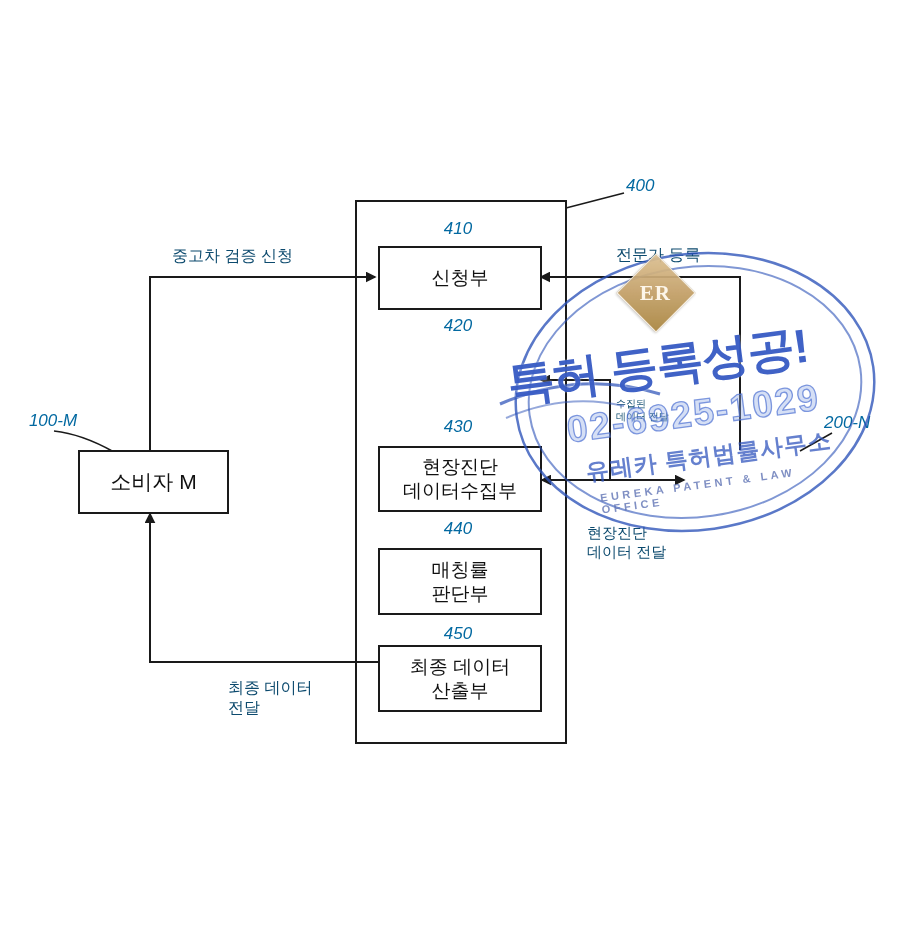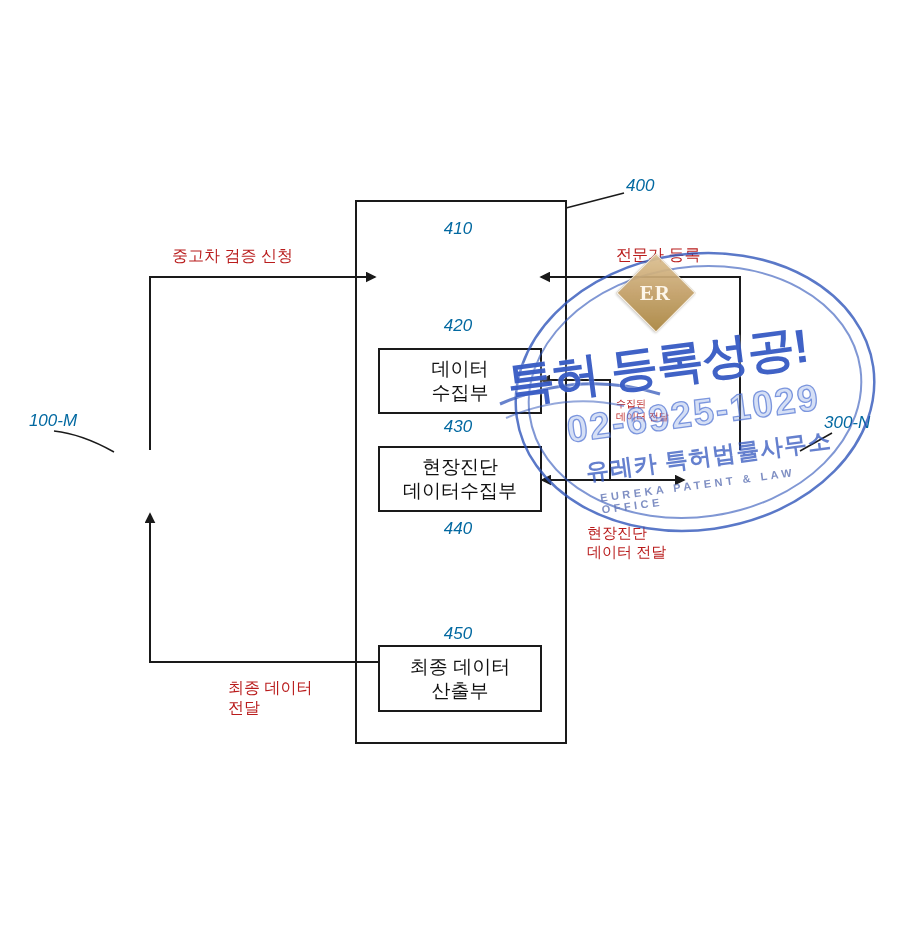--- a/index.html
+++ b/index.html
@@ -28,21 +28,21 @@
   .expert{left:688px;top:450px;width:127px;height:60px;font-size:21px;}
   .ref{
     position:absolute;z-index:3;font-size:17px;color:#0369a1;text-align:center;font-style:italic;
   }
   .ref-mod{left:378px;width:160px;}
   .r410{top:211px;margin-top:8px;} .r420{top:316px;} .r430{top:417px;} .r440{top:519px;} .r450{top:624px;}
   .r400{left:626px;top:176px;width:60px;text-align:left;}
   .r100m{left:18px;top:411px;width:70px;text-align:center;}
   .r300n{left:824px;top:413px;width:70px;text-align:left;}
   .flow-label{
-    position:absolute;z-index:3;font-size:16px;color:#b91c1c;
+    position:absolute;z-index:3;font-size:16px;color:#0c4a6e;
     white-space:pre-line;line-height:1.25;
   }
   .fl-request{left:172px;top:246px;}
   .fl-register{left:616px;top:245px;}
   .fl-collected{left:616px;top:398px;font-size:10px;}
   .fl-field{left:587px;top:524px;font-size:15px;}
   .fl-final{left:228px;top:678px;}
   
   .wm{z-index:5;pointer-events:none;}
   .wm-headline{
@@ -106,29 +106,31 @@
 
   <div class="outer-box"></div>
   <div class="ref r400">400</div>
 
   <div class="ref ref-mod r410">410</div>
   <div class="ref ref-mod r420">420</div>
   <div class="ref ref-mod r430">430</div>
   <div class="ref ref-mod r440">440</div>
   <div class="ref ref-mod r450">450</div>
 
-  <div class="box mod b420">데이터
-수집부</div>
+  <div class="box mod b410">신청부</div>
   <div class="box mod b430">현장진단
 데이터수집부</div>
+  <div class="box mod b440">매칭률
+판단부</div>
   <div class="box mod b450">최종 데이터
 산출부</div>
 
   <div class="ref r100m">100-M</div>
-  <div class="ref r300n">300-N</div>
+  <div class="box consumer">소비자 M</div>
+  <div class="ref r300n">200-N</div>
 
   <div class="flow-label fl-request">중고차 검증 신청</div>
   <div class="flow-label fl-register">전문가 등록</div>
   <div class="flow-label fl-collected">수집된
 데이터 전달</div>
   <div class="flow-label fl-field">현장진단
 데이터 전달</div>
   <div class="flow-label fl-final">최종 데이터
 전달</div>
 

